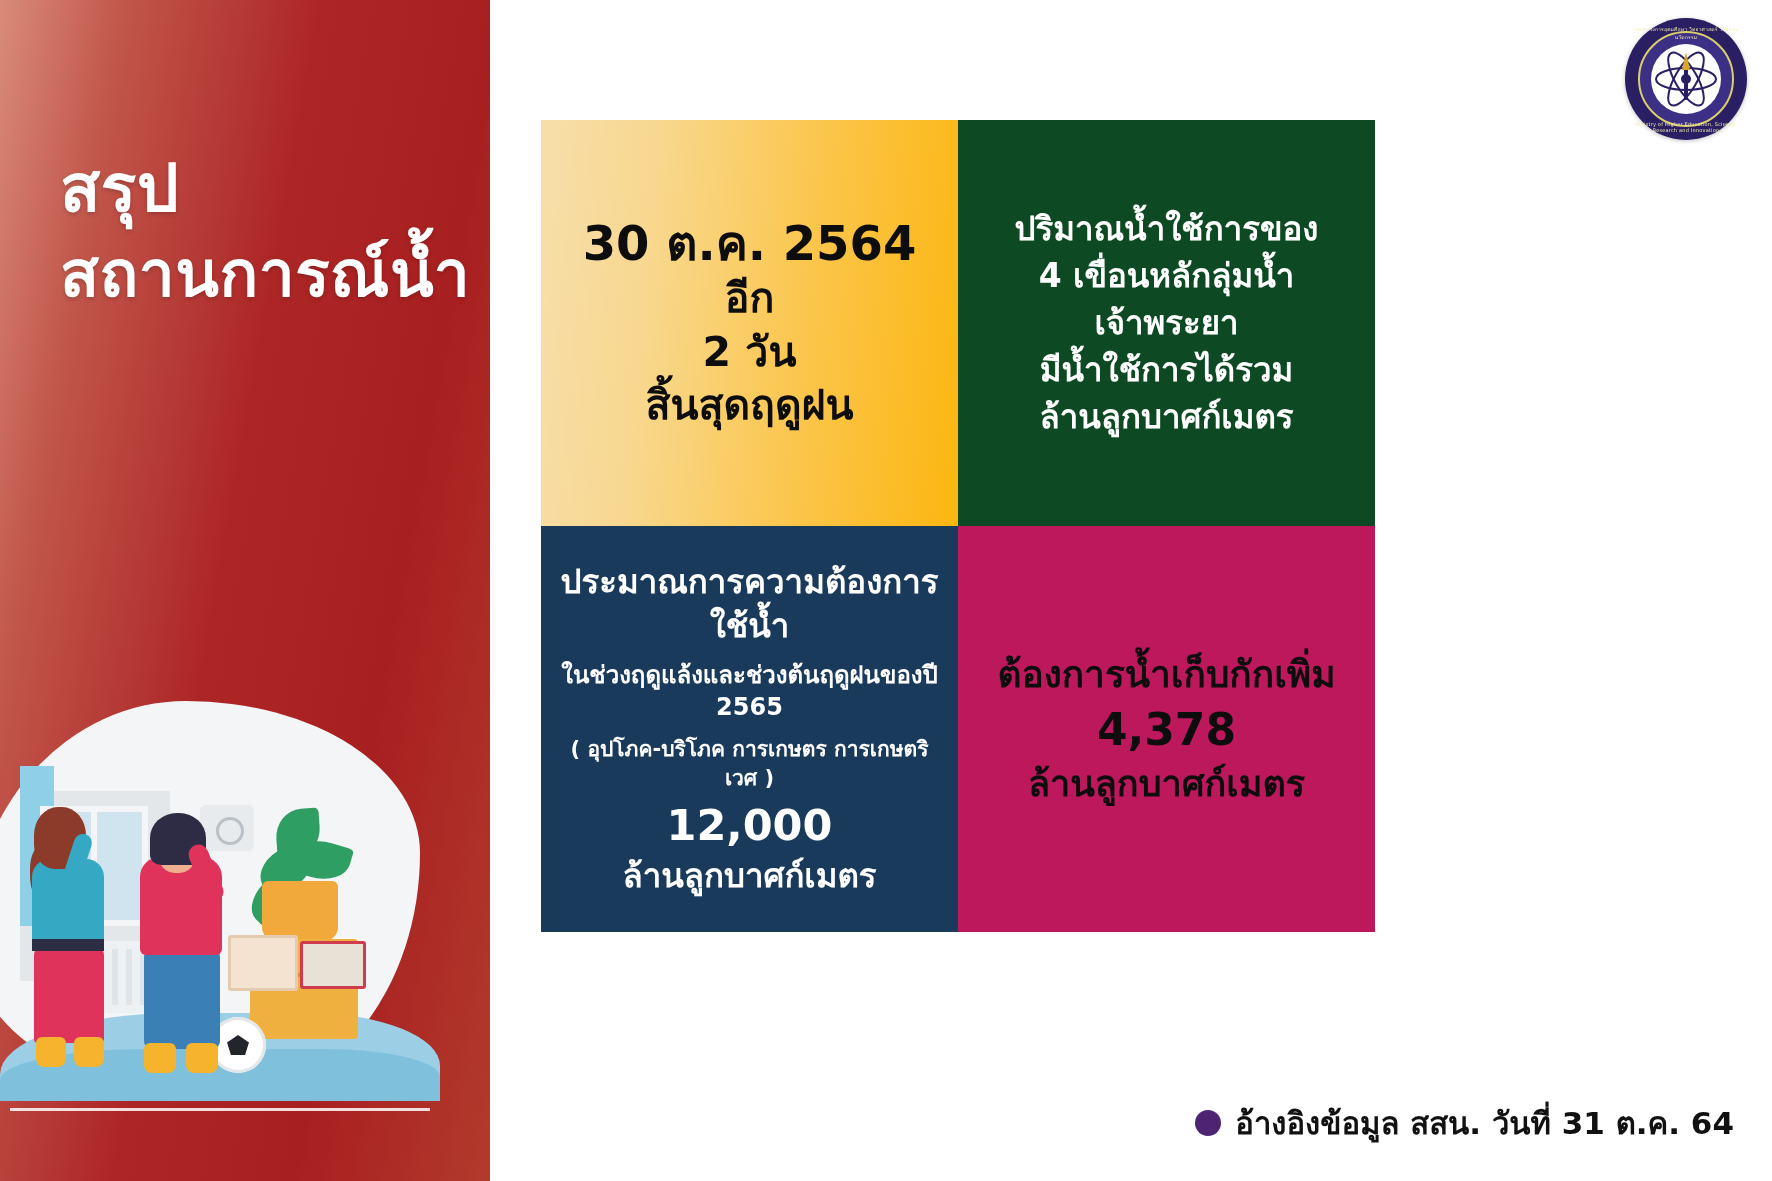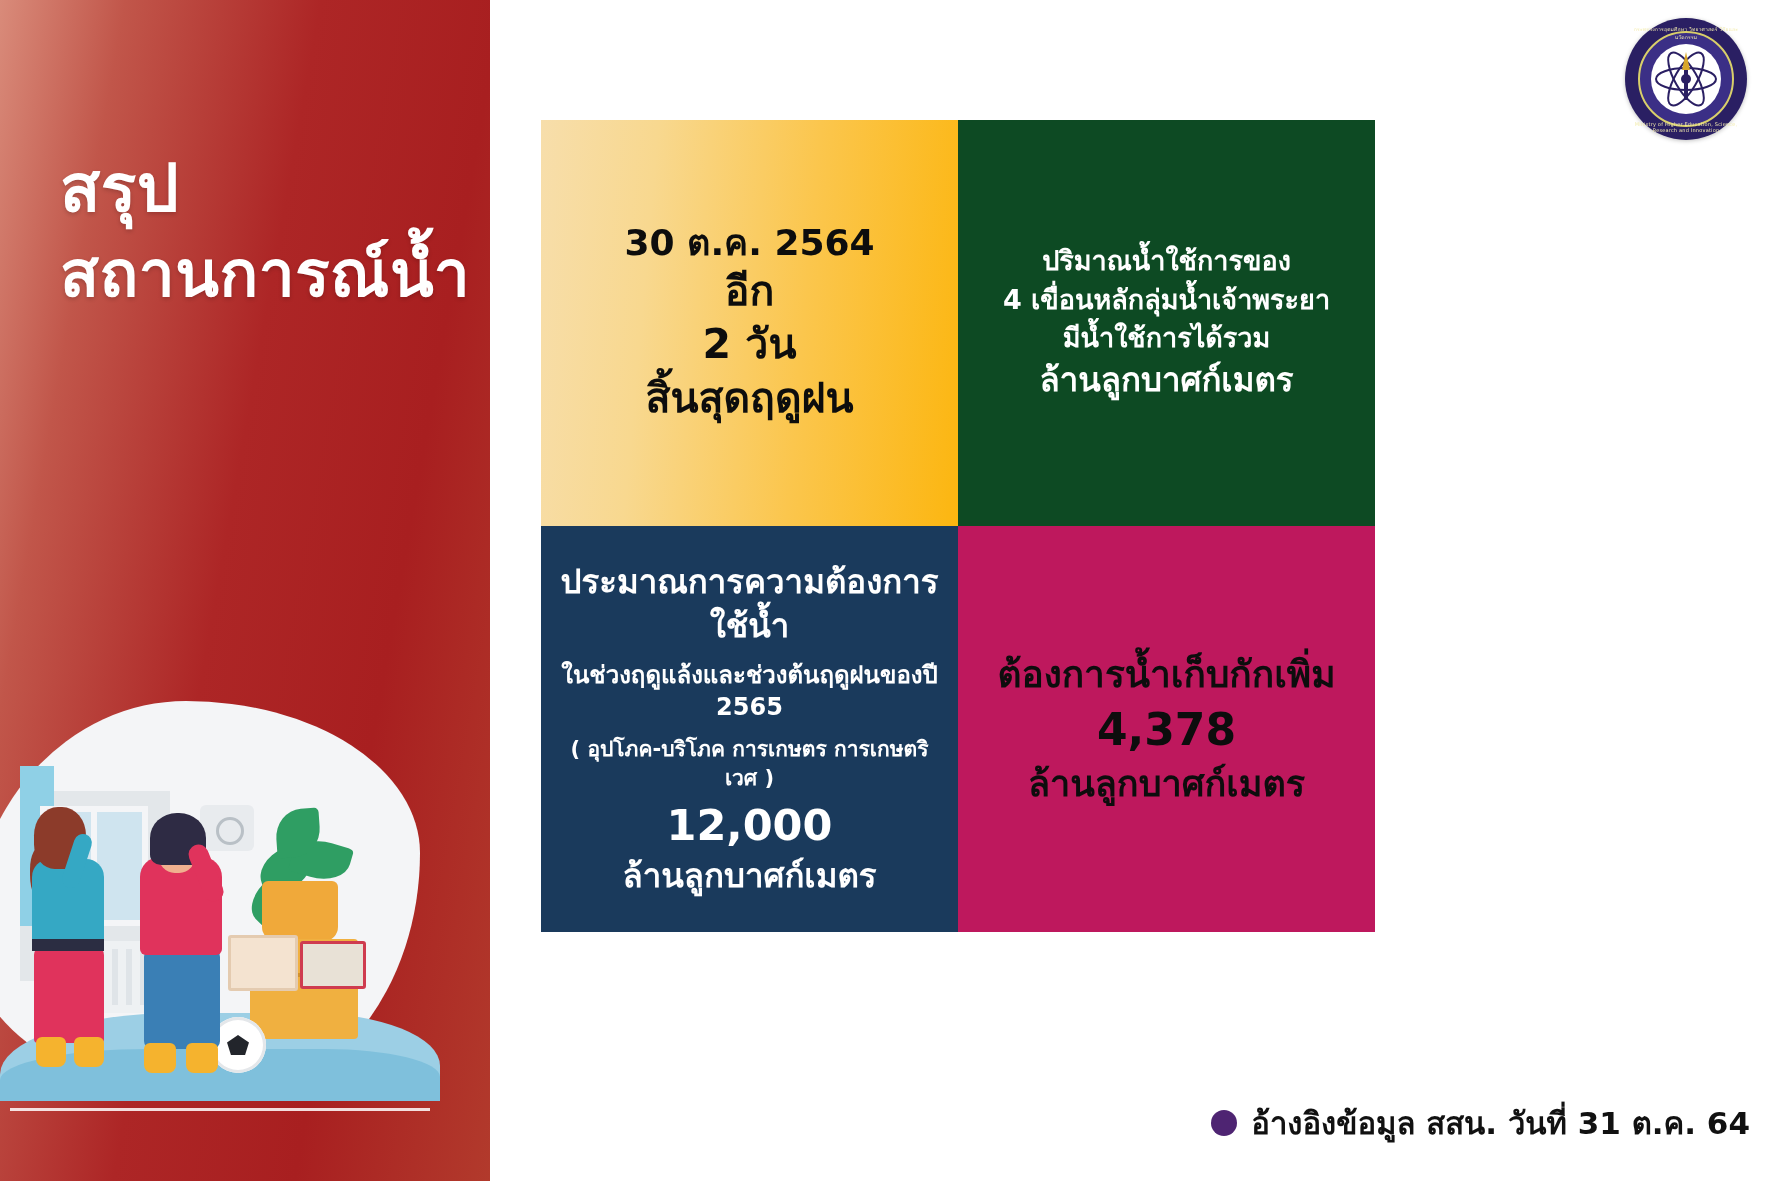--- a/index.html
+++ b/index.html
@@ -217,45 +217,45 @@
   }
   .quad{
     position:relative; display:flex; flex-direction:column;
     align-items:center; justify-content:center; text-align:center;
     padding:14px 16px;
   }
   #quad-date{
     background:linear-gradient(95deg,#f7deab 0%,#f8d88f 26%,#fbc64d 62%,#fcb610 100%);
     color:#0d0d0d;
   }
-  #quad-date .d-big{ font-size:36px; font-weight:bold; line-height:1.22; }
+  #quad-date .d-big{ font-size:48px; font-weight:bold; line-height:1.22; }
   #quad-date .d-mid{ font-size:41px; font-weight:bold; line-height:1.3; }
   #quad-date .d-num{ font-size:41px; font-weight:bold; line-height:1.3; }
   #quad-date .d-end{ font-size:41px; font-weight:bold; line-height:1.3; }
 
   #quad-dams{ background:#0d4a23; color:#ffffff; }
-  #quad-dams .t{ font-size:27px; font-weight:bold; line-height:1.42; }
+  #quad-dams .t{ font-size:33px; font-weight:bold; line-height:1.42; }
   #quad-dams .num{ font-size:47px; font-weight:bold; line-height:1.32; }
   #quad-dams .unit{ font-size:33px; font-weight:bold; line-height:1.4; }
 
   #quad-demand{ background:#1a3a5c; color:#ffffff; }
   #quad-demand .t1{ font-size:33px; font-weight:bold; line-height:1.35; margin-bottom:10px; }
   #quad-demand .t2{ font-size:24px; font-weight:bold; line-height:1.35; margin-bottom:12px; }
   #quad-demand .t3{ font-size:21px; font-weight:bold; line-height:1.35; margin-bottom:6px; }
   #quad-demand .num{ font-size:43px; font-weight:bold; line-height:1.3; }
   #quad-demand .unit{ font-size:33px; font-weight:bold; line-height:1.35; }
 
   #quad-need{ background:#be185d; color:#0d0d0d; }
   #quad-need .t{ font-size:37px; font-weight:bold; line-height:1.36; }
   #quad-need .num{ font-size:44px; font-weight:bold; line-height:1.34; }
   #quad-need .unit{ font-size:36px; font-weight:bold; line-height:1.34; }
 
   
   #footer{
-    position:absolute; right:22px; top:1098px;
+    position:absolute; right:38px; top:1098px;
     display:flex; align-items:center; gap:14px;
   }
   #footer .dot{
     width:26px; height:26px; border-radius:50%; background:#4e2472;
     flex:0 0 auto;
   }
   #footer .ref{
     font-size:31px; font-weight:bold; color:#111111; white-space:nowrap;
   }
 </style>

